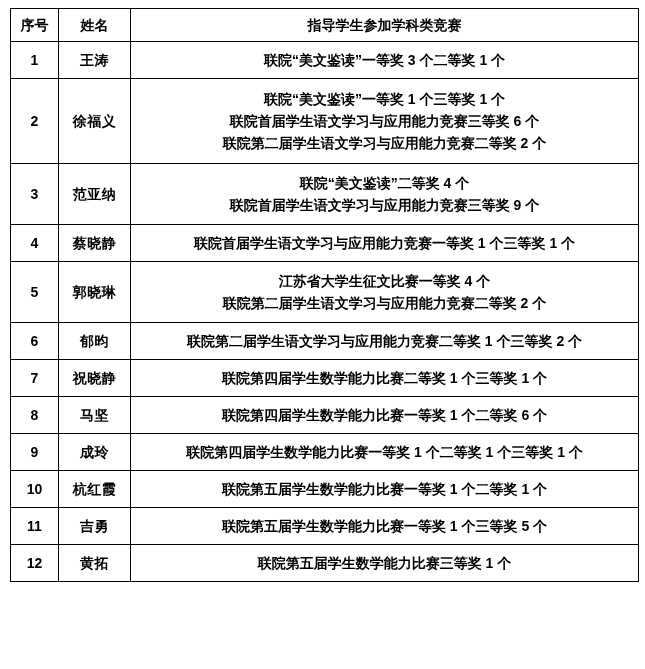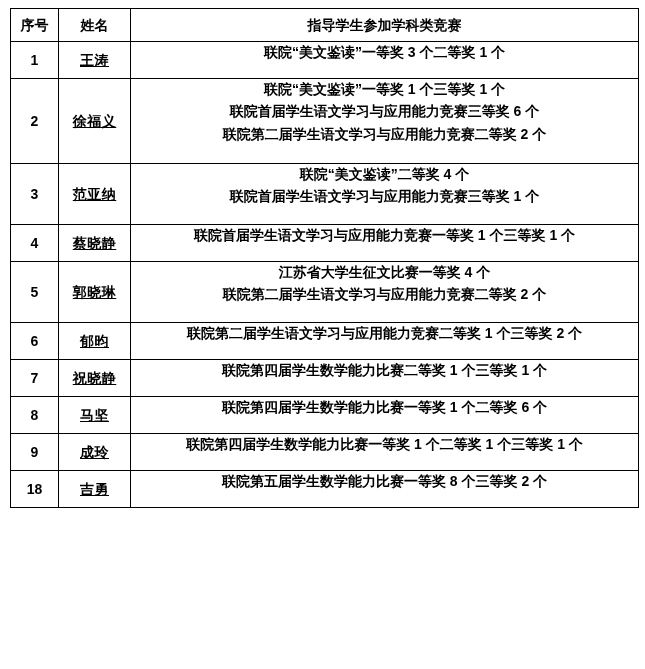--- a/index.html
+++ b/index.html
@@ -46,31 +46,30 @@
   }
   .row td {
     height: 36px;
   }
   .row.tall2 td { height: 60px; }
   .row.tall3 td { height: 84px; }
 
   .desc-lines {
     display: flex;
     flex-direction: column;
-    justify-content: flex-start;
+    justify-content: center;
     align-items: center;
     height: 100%;
     gap: 2px;
   }
   .desc-lines > div {
     white-space: nowrap;
   }
   .name-cell {
     letter-spacing: 0.5px;
-    text-decoration: underline;
   }
 </style>
 </head>
 <body>
 
 <div class="sheet">
   <table class="award-table">
     <colgroup>
       <col class="c-no">
       <col class="c-name">
@@ -104,21 +103,21 @@
           </div>
         </td>
       </tr>
 
       <tr class="row tall2">
         <td>3</td>
         <td class="name-cell">范亚纳</td>
         <td>
           <div class="desc-lines">
             <div>联院“美文鉴读”二等奖 4 个</div>
-            <div>联院首届学生语文学习与应用能力竞赛三等奖 1 个</div>
+            <div>联院首届学生语文学习与应用能力竞赛三等奖 9 个</div>
           </div>
         </td>
       </tr>
 
       <tr class="row">
         <td>4</td>
         <td class="name-cell">蔡晓静</td>
         <td>
           <div class="desc-lines">
             <div>联院首届学生语文学习与应用能力竞赛一等奖 1 个三等奖 1 个</div>
@@ -170,26 +169,44 @@
       <tr class="row">
         <td>9</td>
         <td class="name-cell">成玲</td>
         <td>
           <div class="desc-lines">
             <div>联院第四届学生数学能力比赛一等奖 1 个二等奖 1 个三等奖 1 个</div>
           </div>
         </td>
       </tr>
 
-
-      <tr class="row">
-        <td>18</td>
+      <tr class="row">
+        <td>10</td>
+        <td class="name-cell">杭红霞</td>
+        <td>
+          <div class="desc-lines">
+            <div>联院第五届学生数学能力比赛一等奖 1 个二等奖 1 个</div>
+          </div>
+        </td>
+      </tr>
+
+      <tr class="row">
+        <td>11</td>
         <td class="name-cell">吉勇</td>
         <td>
           <div class="desc-lines">
-            <div>联院第五届学生数学能力比赛一等奖 8 个三等奖 2 个</div>
-          </div>
-        </td>
-      </tr>
-
+            <div>联院第五届学生数学能力比赛一等奖 1 个三等奖 5 个</div>
+          </div>
+        </td>
+      </tr>
+
+      <tr class="row">
+        <td>12</td>
+        <td class="name-cell">黄拓</td>
+        <td>
+          <div class="desc-lines">
+            <div>联院第五届学生数学能力比赛三等奖 1 个</div>
+          </div>
+        </td>
+      </tr>
     </tbody>
   </table>
 </div>
 
 </body></html>

